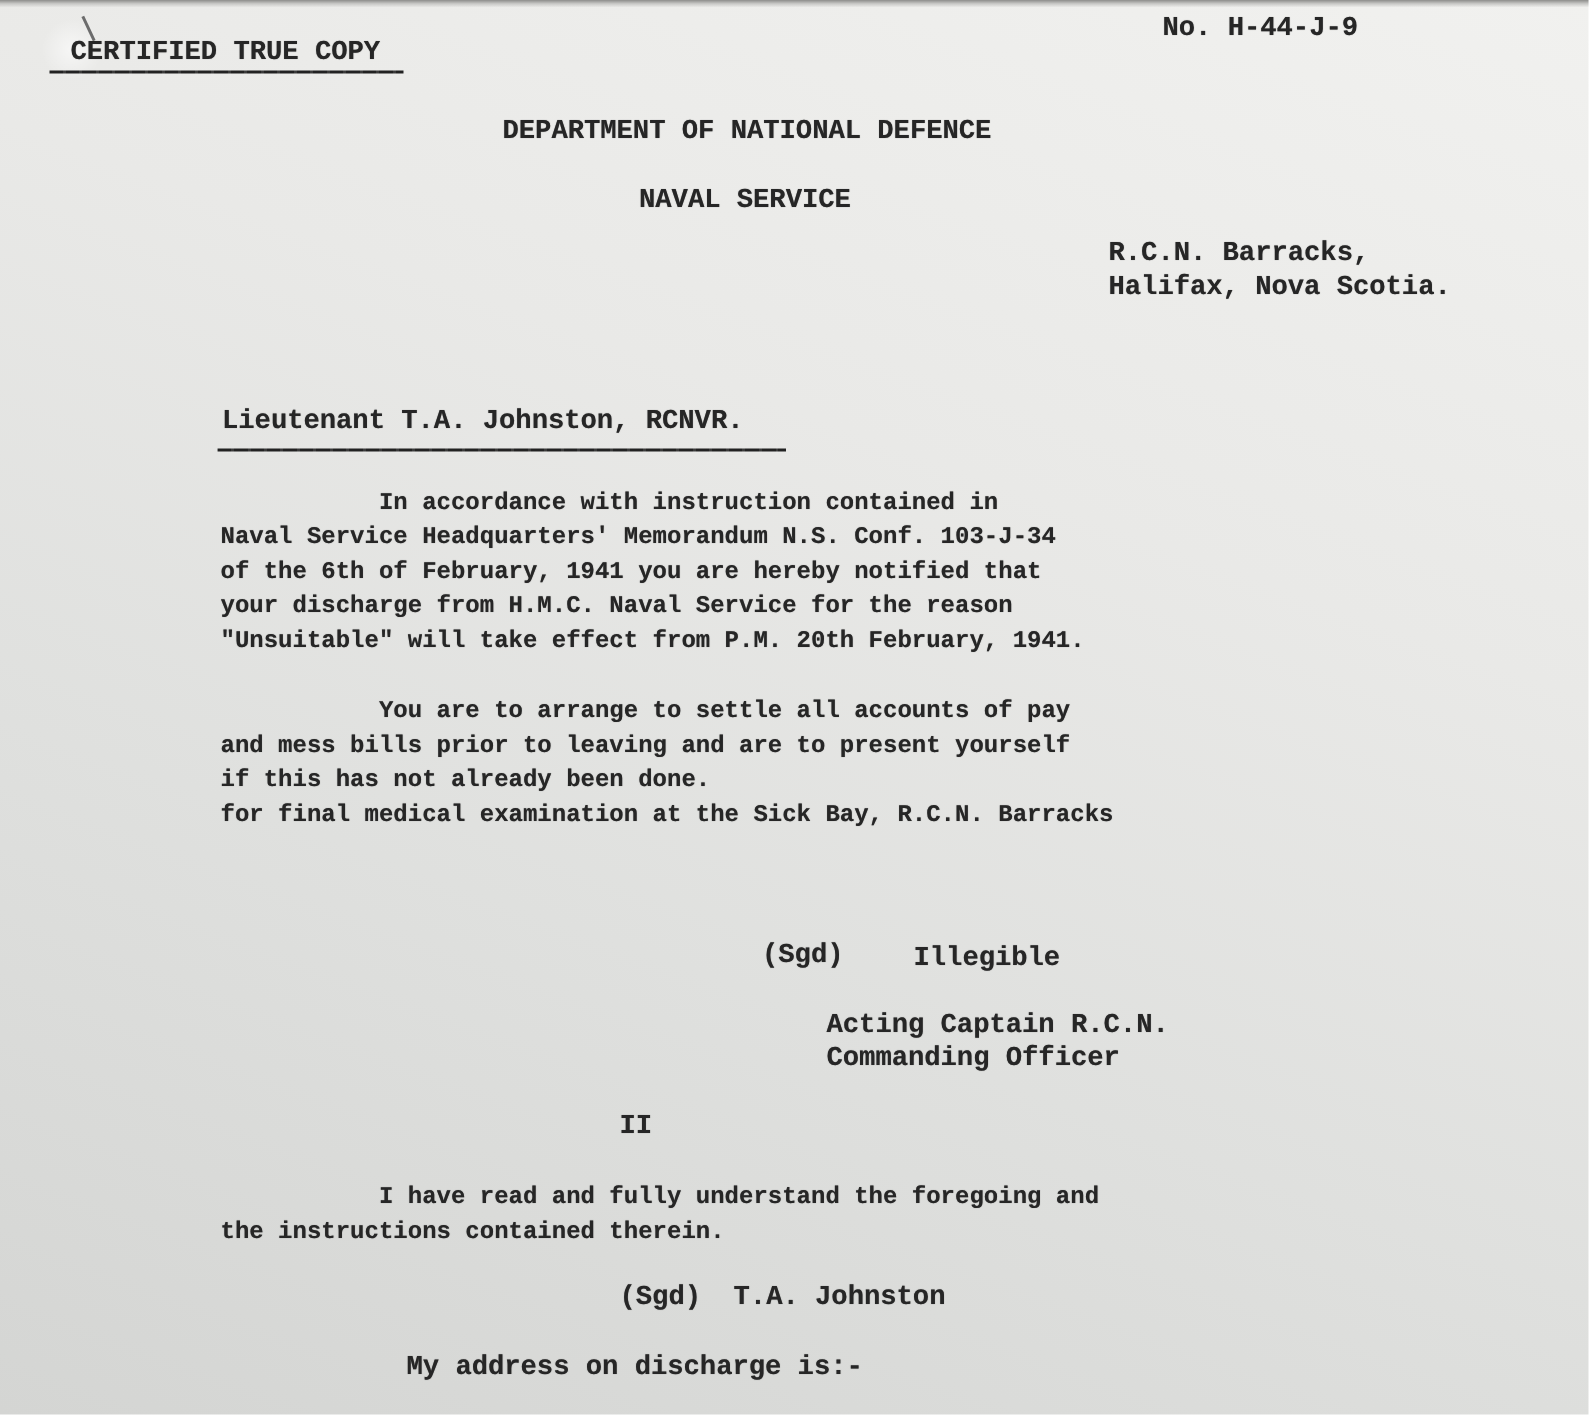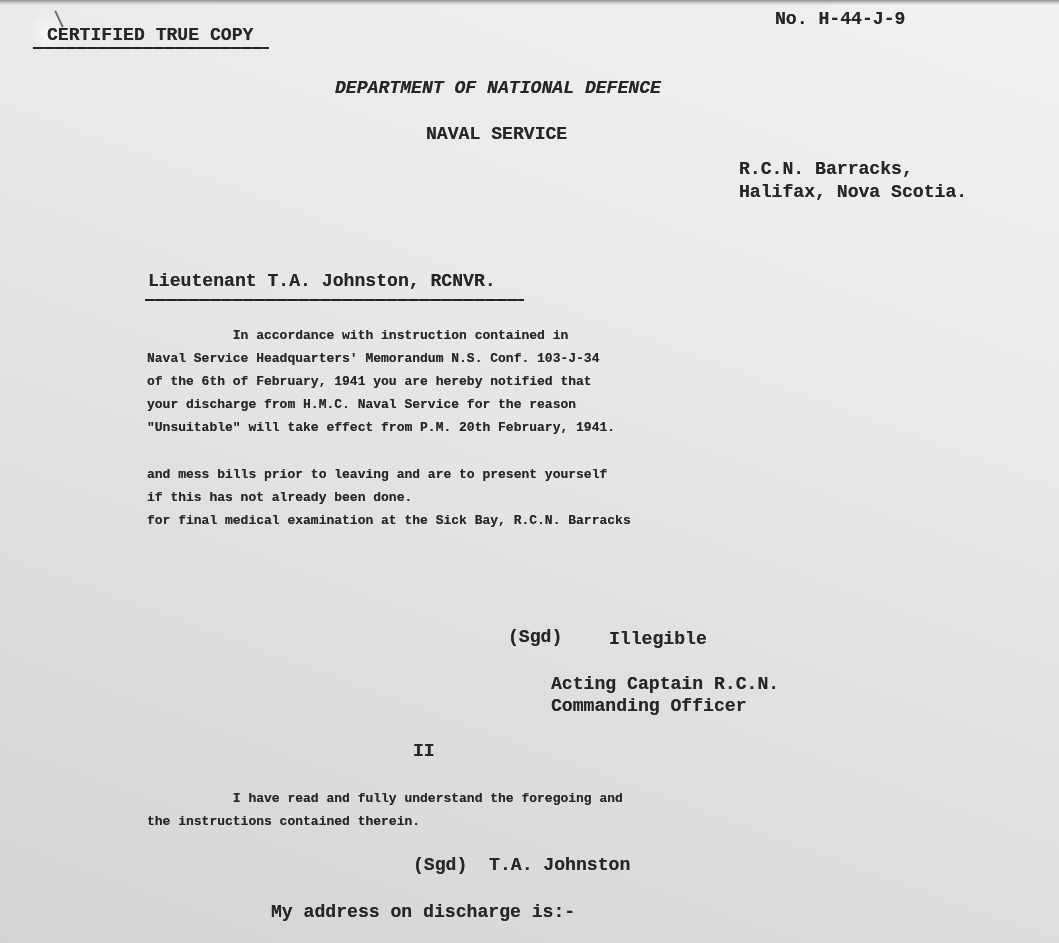--- a/index.html
+++ b/index.html
@@ -35,21 +35,21 @@
       height: 2px;
       background: repeating-linear-gradient(90deg, #222 0 9px, #3a3a3a 9px 11px);
     }
     .para {
       position: absolute;
       margin: 0;
     }
     .para .line {
       display: block;
       white-space: pre;
-      font-size: 13px;
+      font-size: 16px;
       line-height: 23px;
       font-weight: 700;
       text-shadow: 0 0 0.6px rgba(30,30,30,0.55);
     }
     .smudge {
       position: absolute;
       left: 28px; top: 12px;
       width: 40px; height: 42px;
       border-radius: 50%;
       background: radial-gradient(circle, rgba(255,255,255,0.6) 0%, rgba(255,255,255,0) 70%);
@@ -67,38 +67,39 @@
 
 <div class="top-shadow"></div>
 <div class="smudge"></div>
 <div class="tick"></div>
 
 <div class="t" style="left:47px; top:24px;">CERTIFIED TRUE COPY</div>
 <div class="uline" style="left:33px; top:47px; width:236px;"></div>
 
 <div class="t" style="left:775px; top:8px;">No. H-44-J-9</div>
 
-<div class="t" style="left:335px; top:77px;font-style:italic;">DEPARTMENT OF NATIONAL DEFENCE</div>
+<div class="t" style="left:335px; top:77px;">DEPARTMENT OF NATIONAL DEFENCE</div>
 <div class="t" style="left:426px; top:123px;">NAVAL SERVICE</div>
 
 <div class="t" style="left:739px; top:158px;">R.C.N. Barracks,</div>
 <div class="t" style="left:739px; top:181px;">Halifax, Nova Scotia.</div>
 
 <div class="t" style="left:148px; top:270px;text-align:center;">Lieutenant T.A. Johnston, RCNVR.</div>
 <div class="uline" style="left:145px; top:299px; width:379px;"></div>
 
 <div class="para" style="left:147px; top:324px;">
   <span class="line">           In accordance with instruction contained in</span>
   <span class="line">Naval Service Headquarters' Memorandum N.S. Conf. 103-J-34</span>
   <span class="line">of the 6th of February, 1941 you are hereby notified that</span>
   <span class="line">your discharge from H.M.C. Naval Service for the reason</span>
   <span class="line">"Unsuitable" will take effect from P.M. 20th February, 1941.</span>
 </div>
 
 <div class="para" style="left:147px; top:463px;">
+  <span class="line">           You are to arrange to settle all accounts of pay</span>
   <span class="line">and mess bills prior to leaving and are to present yourself</span>
   <span class="line">if this has not already been done.</span>
   <span class="line">for final medical examination at the Sick Bay, R.C.N. Barracks</span>
 </div>
 
 <div class="t" style="left:508px; top:626px;">(Sgd)</div>
 <div class="t" style="left:609px; top:628px;">Illegible</div>
 
 <div class="t" style="left:551px; top:673px;text-align:right;">Acting Captain R.C.N.</div>
 <div class="t" style="left:551px; top:695px;">Commanding Officer</div>

